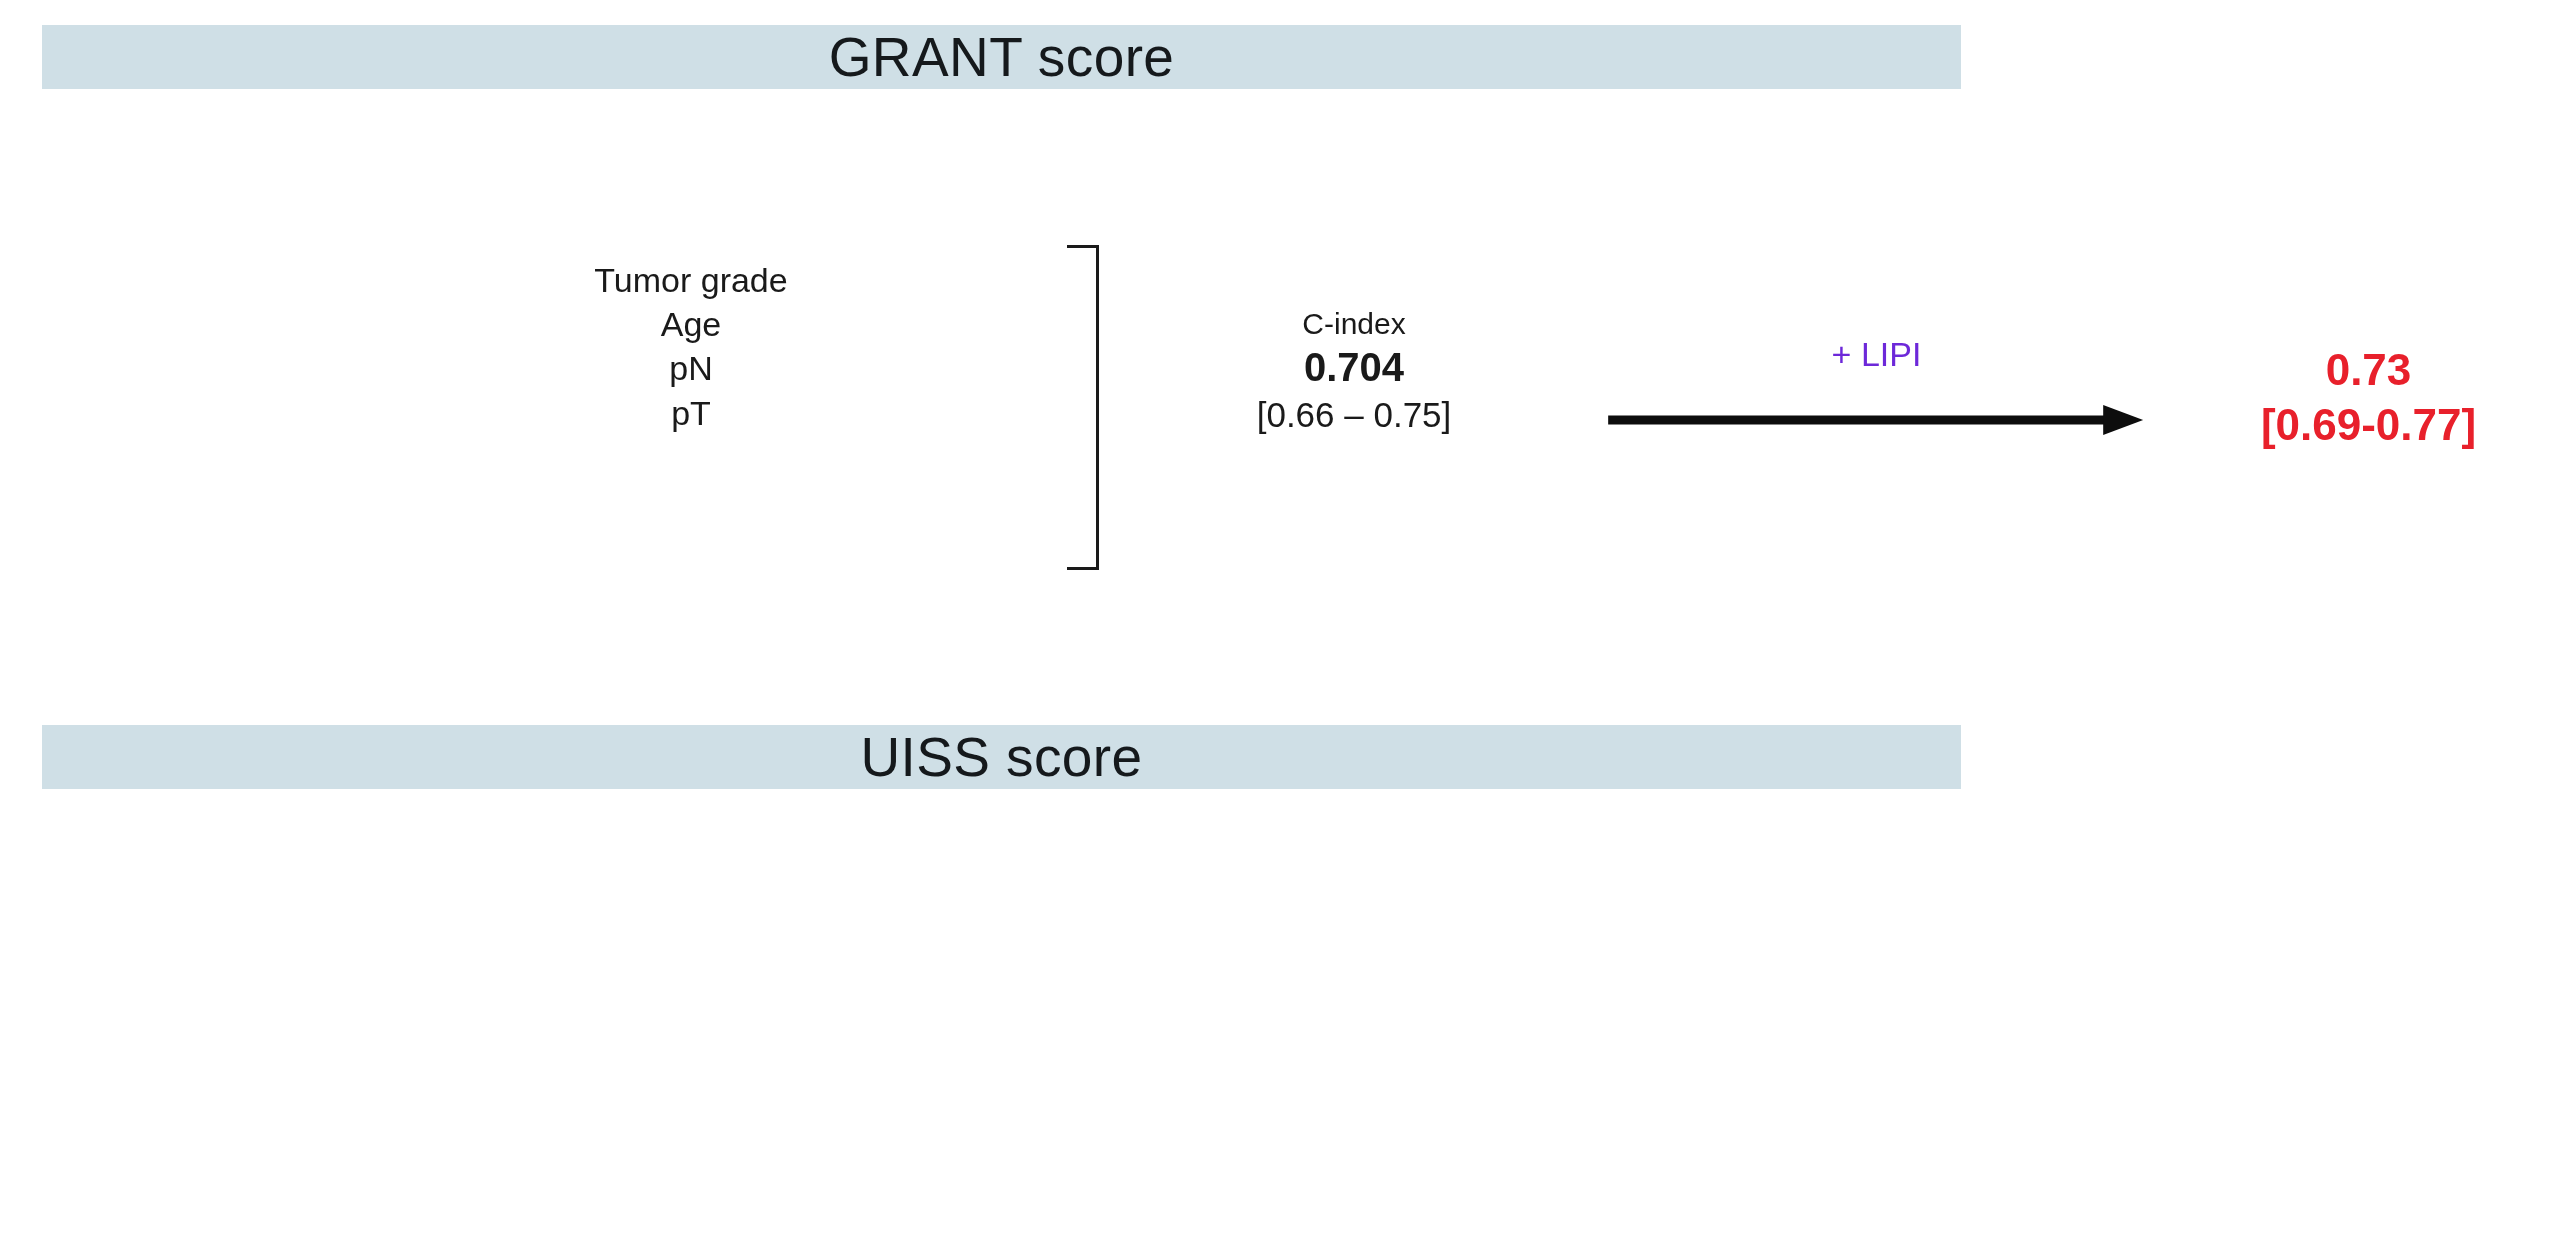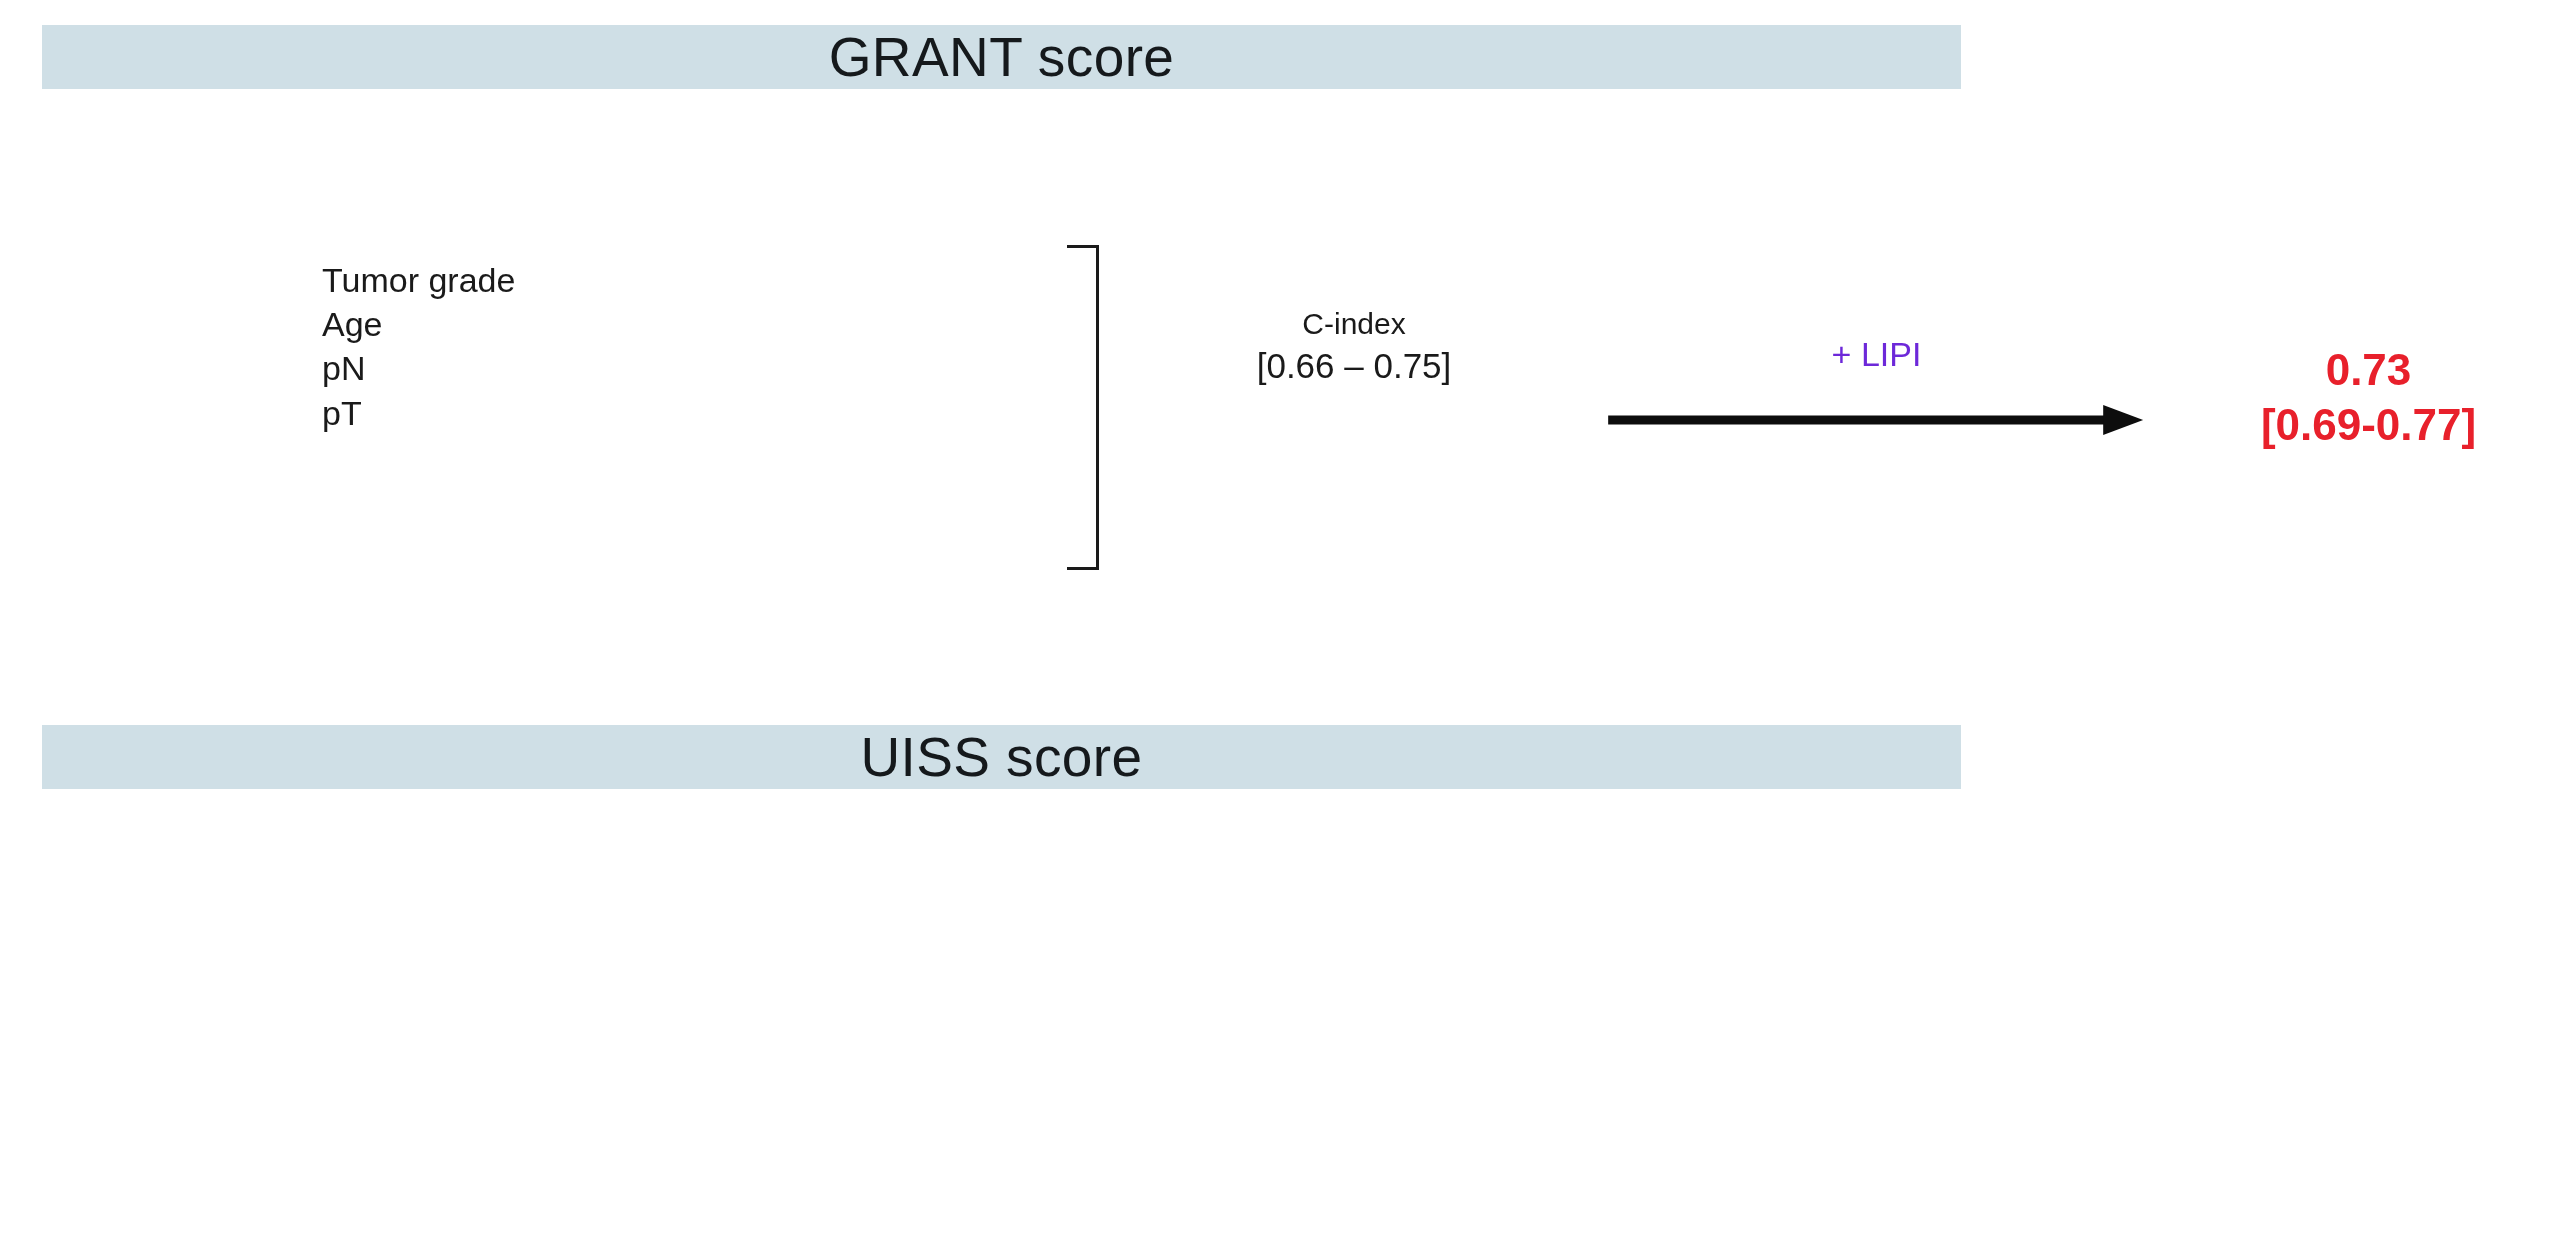--- a/index.html
+++ b/index.html
@@ -49,21 +49,21 @@
     font-weight: 400;
     letter-spacing: 0.4px;
     color: #15191c;
     line-height: 1;
     white-space: nowrap;
   }
 
   
   .variables {
     position: absolute;
-    text-align: left;
+    text-align: center;
     font-size: 34px;
     font-weight: 400;
     line-height: 1.30;
     color: #1a1a1a;
     white-space: nowrap;
   }
   #section-grant .variables {
     left: 310px;
     width: 738px;
     top: 258px;
@@ -172,20 +172,21 @@
       <span class="variable-line">Tumor grade</span>
       <span class="variable-line">Age</span>
       <span class="variable-line">pN</span>
       <span class="variable-line">pT</span>
     </div>
 
     <div class="bracket"></div>
 
     <div class="cindex">
       <span class="cindex-label">C-index</span>
+      <span class="cindex-value">0.704</span>
       <span class="cindex-ci">[0.66 – 0.75]</span>
     </div>
 
     <div class="arrow-group">
       <span class="arrow-label">+ LIPI</span>
       <svg class="arrow-svg" width="543" height="40" viewBox="0 0 648 48" aria-hidden="true">
         <line x1="2" y1="24" x2="606" y2="24" stroke="#0d0d0d" stroke-width="11"></line>
         <polygon points="596,6 644,24 596,42" fill="#0d0d0d"></polygon>
       </svg>
     </div>

